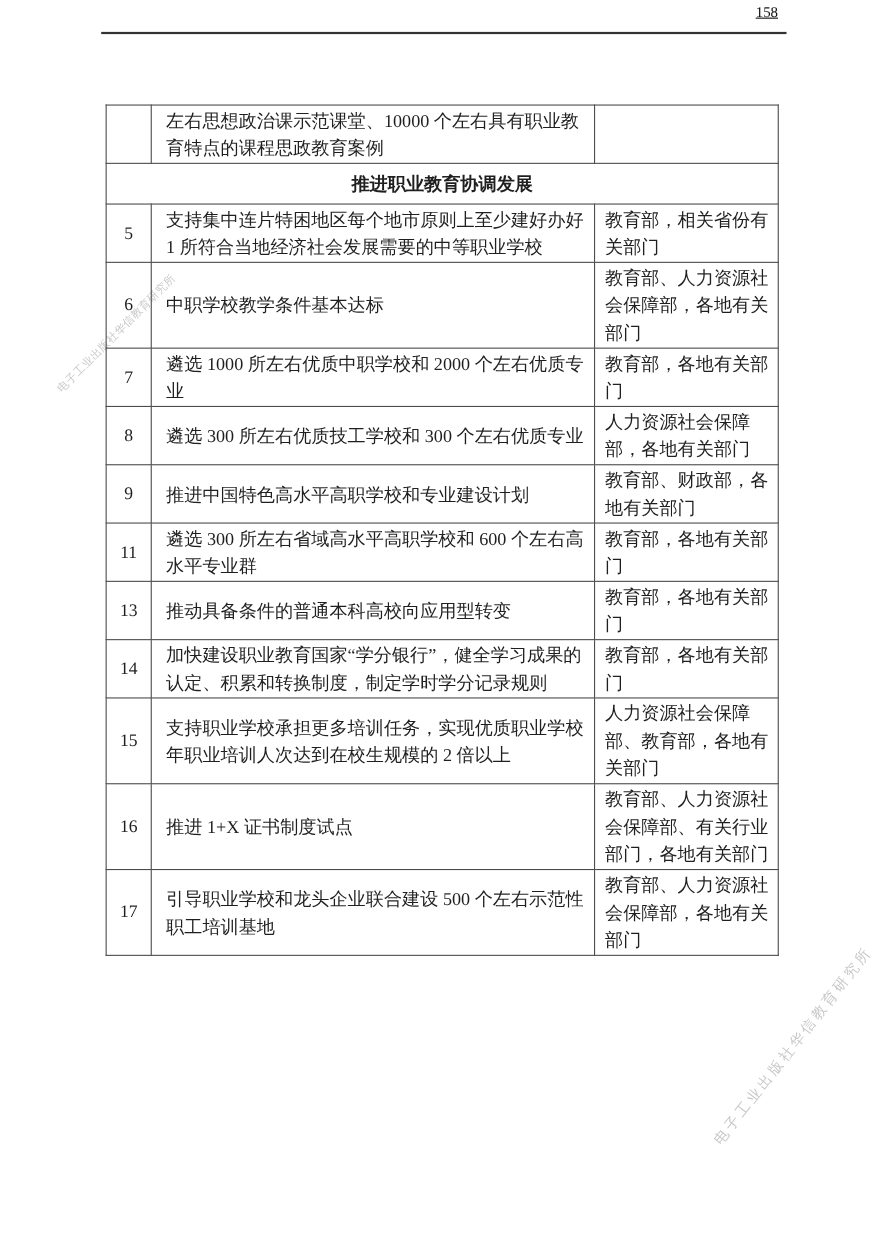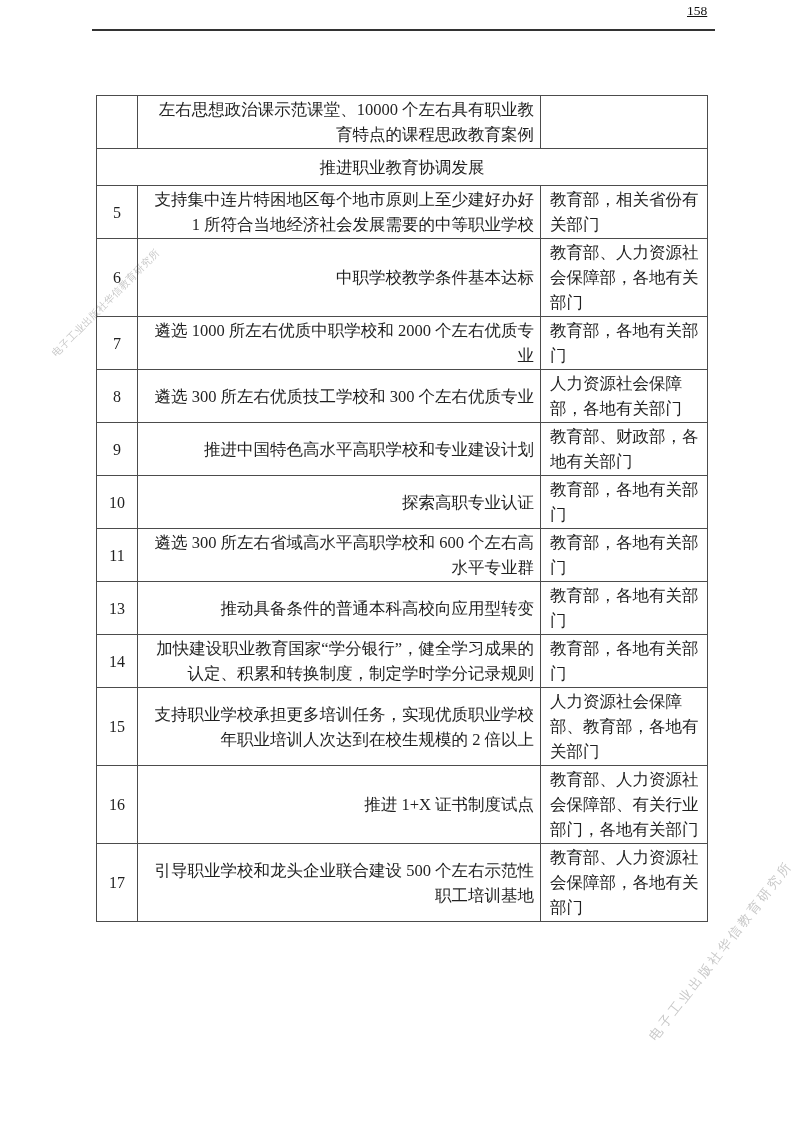--- a/index.html
+++ b/index.html
@@ -43,25 +43,25 @@
     line-height:25px;
     vertical-align:middle;
     word-break:break-all;
     padding:1px 5px;
   }
   .doc-table td.no{
     text-align:center;
     font-size:16px;
     padding:1px 2px;
   }
-  .doc-table td.task{padding:1px 6px 1px 13px;text-align:right;}
+  .doc-table td.task{padding:1px 6px 1px 13px;}
   .doc-table td.dept{padding:1px 4px 1px 9px;}
   .doc-table td.section{
     text-align:center;
-    font-weight:normal;
+    font-weight:bold;
     padding:1px 4px;
     margin-top:13px;
   }
 </style>
 </head>
 <body>
 
 <div id="page">
 
   <div class="page-num">158</div>
@@ -104,25 +104,20 @@
         <td class="no">8</td>
         <td class="task">遴选 300 所左右优质技工学校和 300 个左右优质专业</td>
         <td class="dept">人力资源社会保障部，各地有关部门</td>
       </tr>
       <tr style="height:51px">
         <td class="no">9</td>
         <td class="task">推进中国特色高水平高职学校和专业建设计划</td>
         <td class="dept">教育部、财政部，各地有关部门</td>
       </tr>
       <tr style="height:52px">
-        <td class="no">10</td>
-        <td class="task">探索高职专业认证</td>
-        <td class="dept">教育部，各地有关部门</td>
-      </tr>
-      <tr style="height:52px">
         <td class="no">11</td>
         <td class="task">遴选 300 所左右省域高水平高职学校和 600 个左右高水平专业群</td>
         <td class="dept">教育部，各地有关部门</td>
       </tr>
       <tr style="height:49px">
         <td class="no">13</td>
         <td class="task">推动具备条件的普通本科高校向应用型转变</td>
         <td class="dept">教育部，各地有关部门</td>
       </tr>
       <tr style="height:53px">

